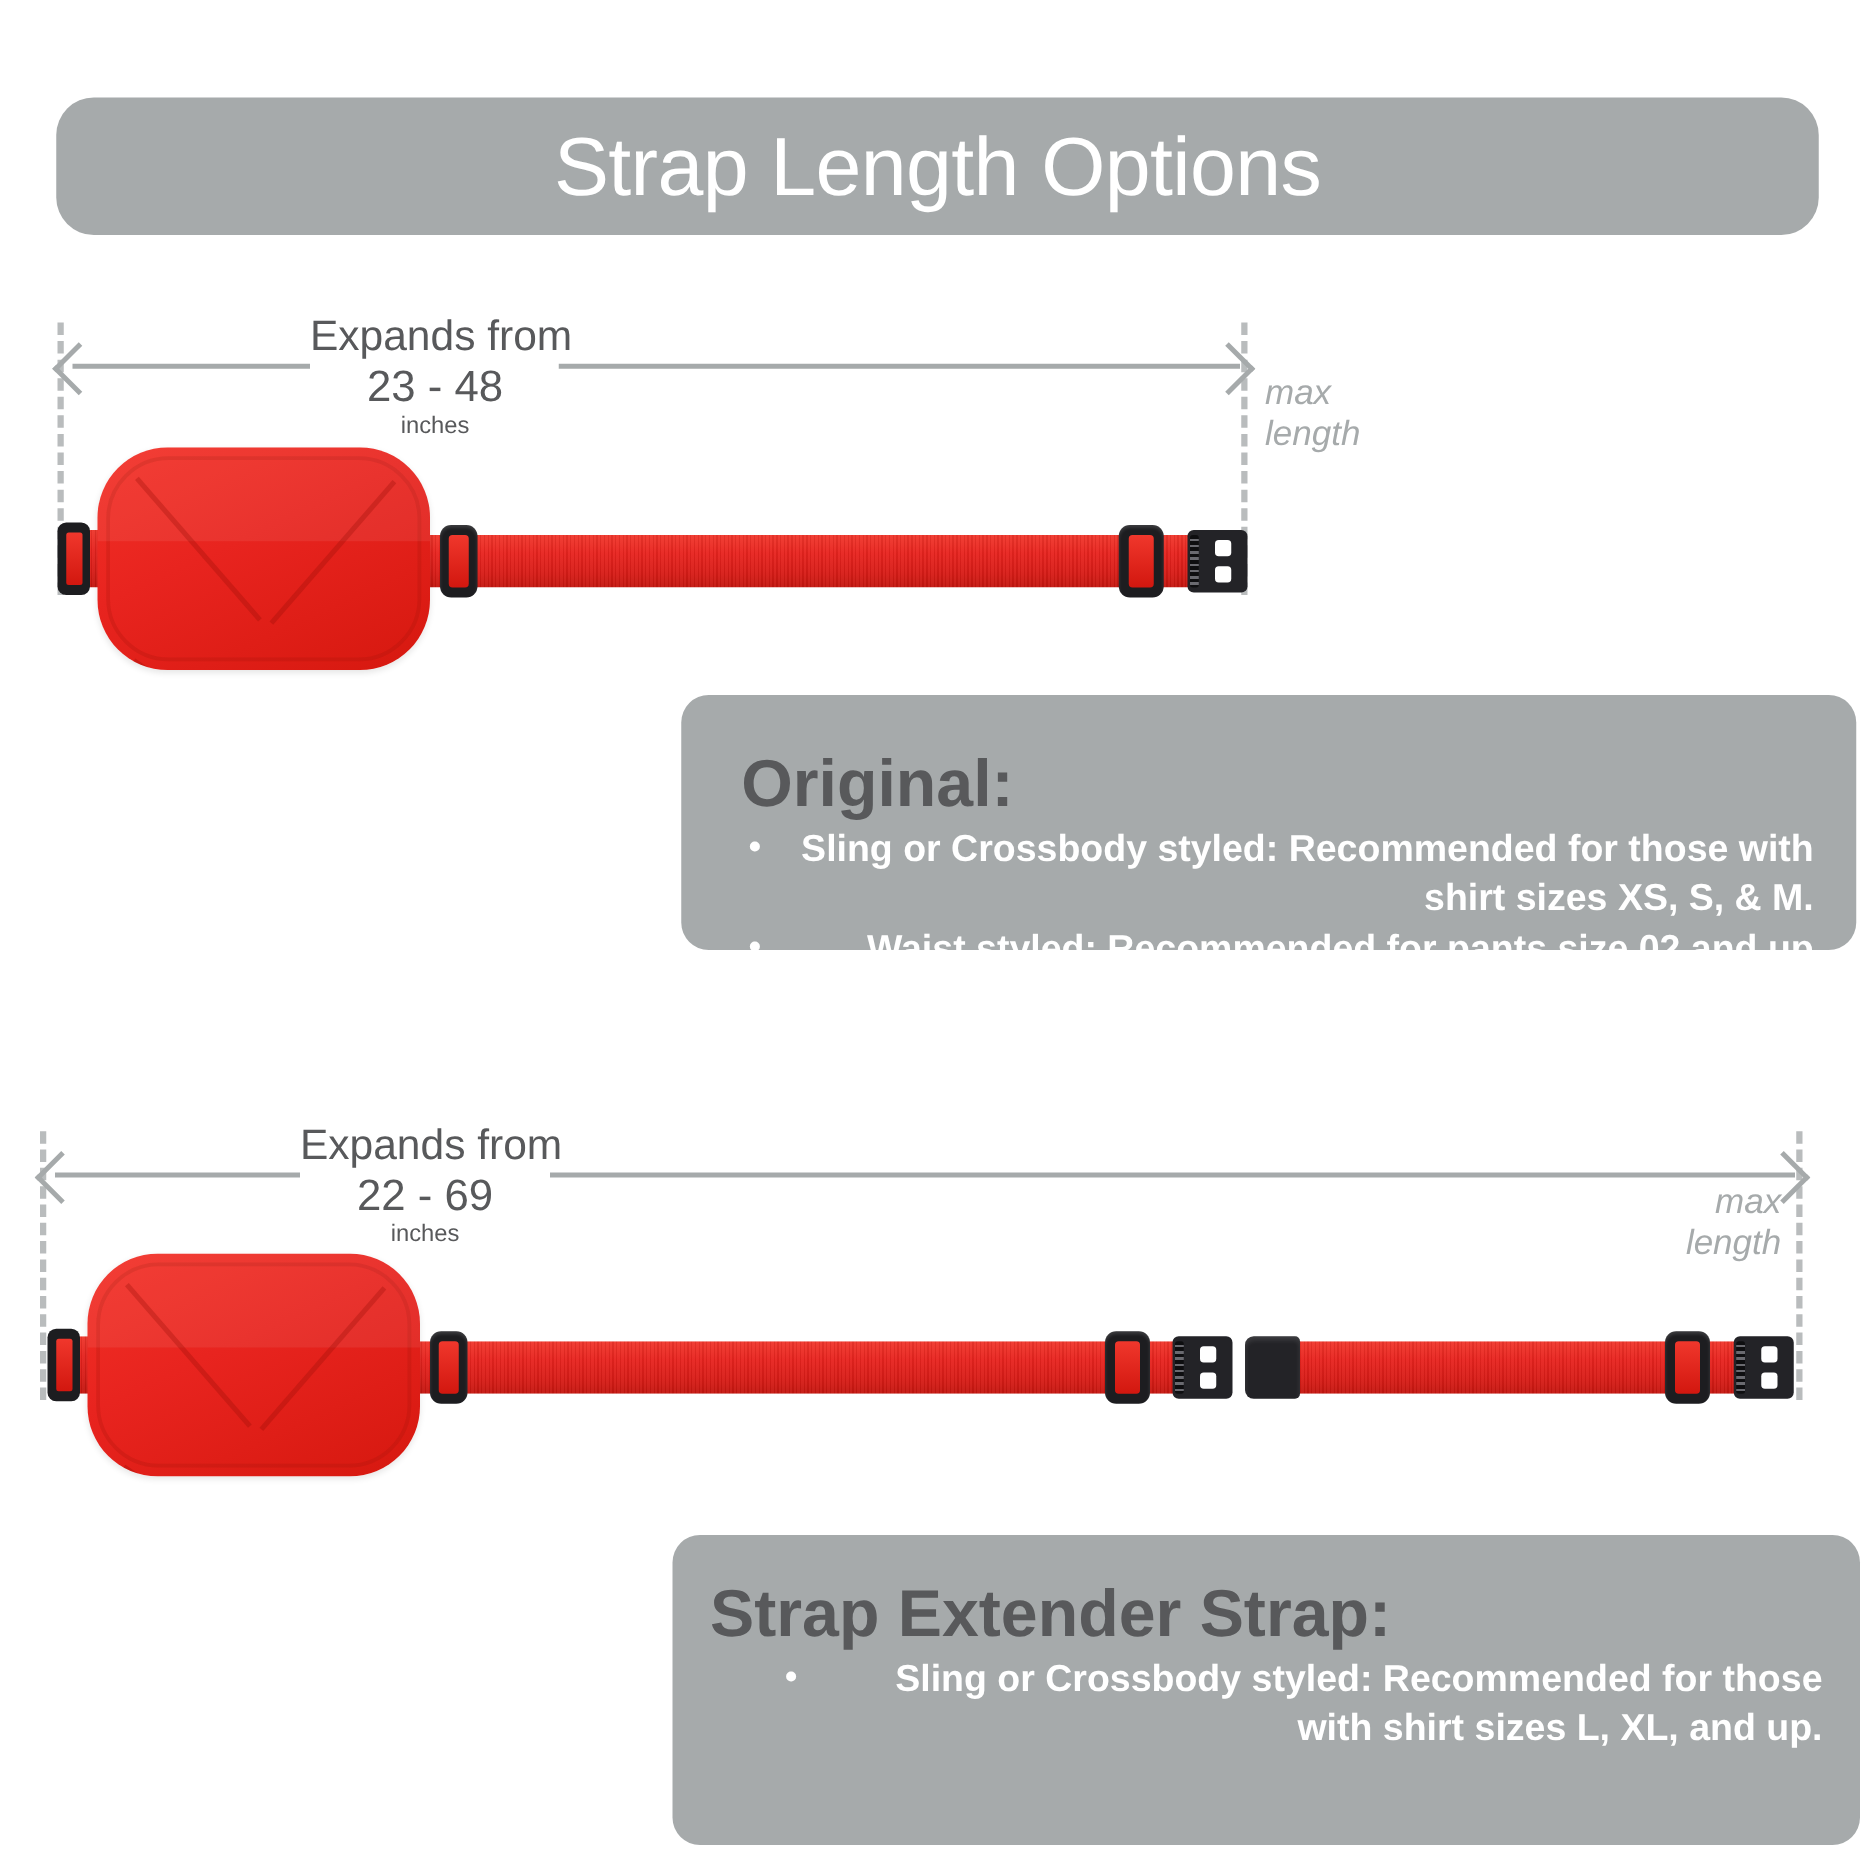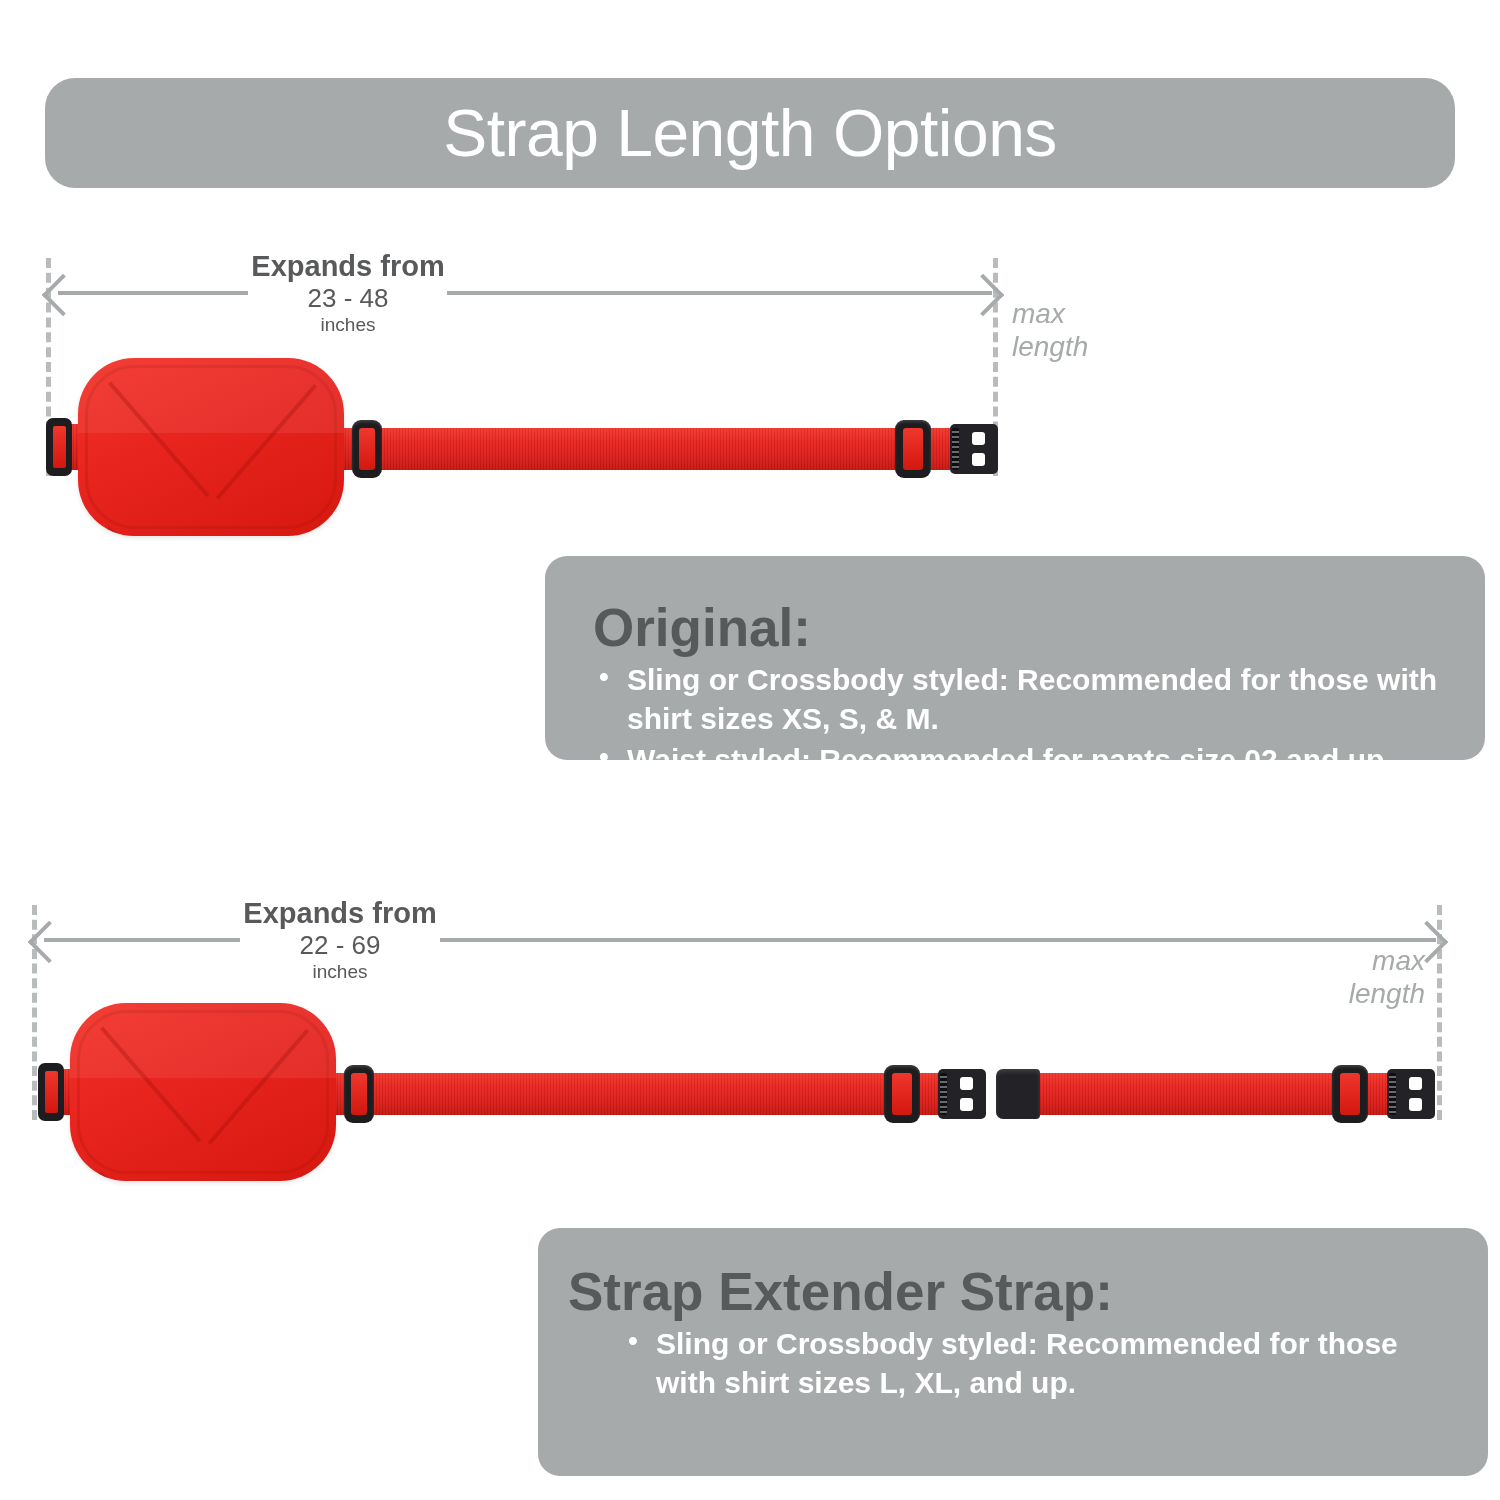--- a/index.html
+++ b/index.html
@@ -66,22 +66,22 @@
   .arrowhead.left  { transform: rotate(-135deg); }
   .arrowhead.right { transform: rotate(45deg); }
 
   .expand-label {
     position: absolute;
     text-align: center;
     color: #58595b;
     line-height: 1.18;
     white-space: nowrap;
   }
-  .expand-label .l1 { font-size: 29px; font-weight: bold; }
-  .expand-label .l2 { font-size: 26px; }
+  .expand-label .l1 { font-size: 34px; }
+  .expand-label .l2 { font-size: 35px; }
   .expand-label .l3 { font-size: 19px; }
 
   .maxlen-label {
     position: absolute;
     font-style: italic;
     color: #a6aaab;
     font-size: 28px;
     line-height: 1.18;
     white-space: nowrap;
   }
@@ -202,20 +202,21 @@
     list-style: none;
     color: #ffffff;
   }
   .desc-list li {
     position: relative;
     font-size: 30px;
     font-weight: bold;
     line-height: 1.30;
     padding-left: 34px;
     margin-top: 2px;
+    text-align: right;
   }
   .desc-list li::before {
     content: "\2022";
     position: absolute;
     left: 6px;
     top: -1px;
     font-size: 28px;
   }
 </style>
 </head>

